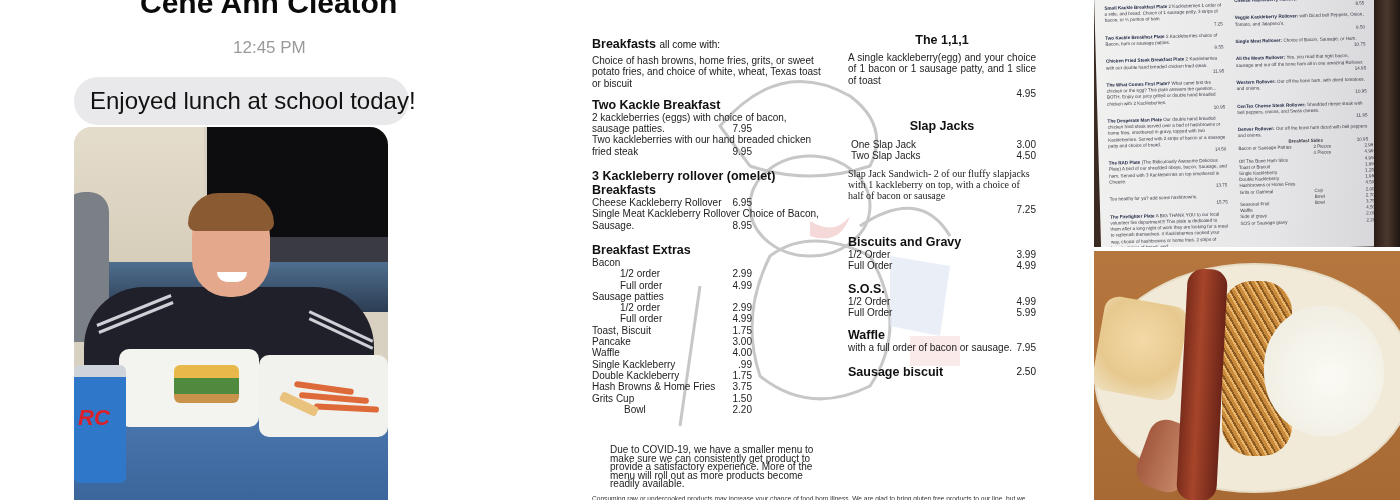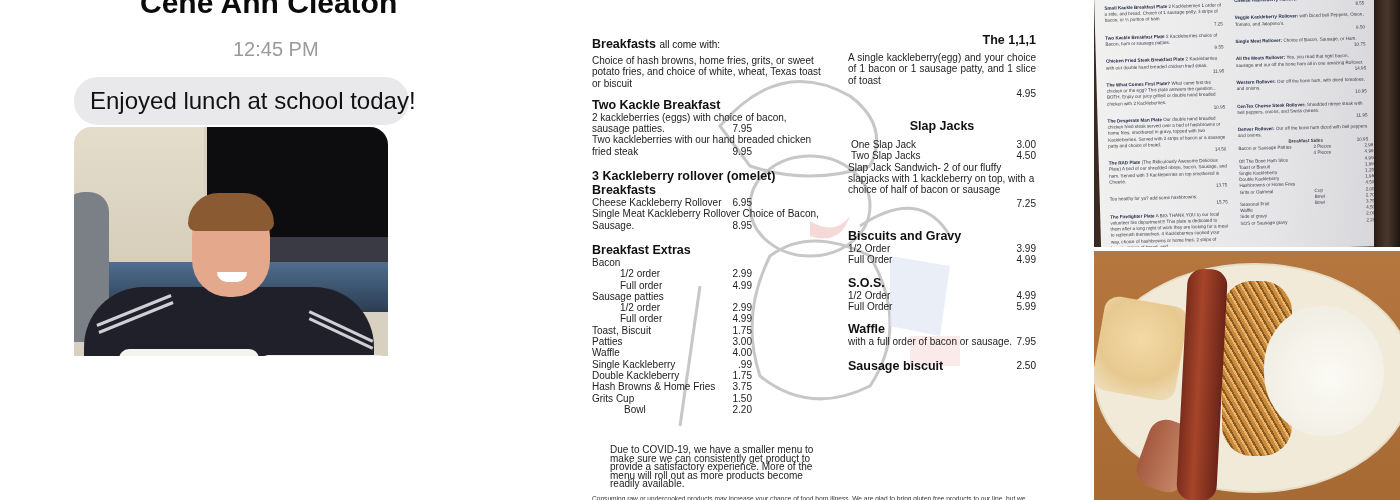--- a/index.html
+++ b/index.html
@@ -1,22 +1,22 @@
 <!DOCTYPE html>
 <html><head>
 <meta charset="utf-8">
 <style>
   * { box-sizing: border-box; margin: 0; padding: 0; }
   html, body { width: 1400px; height: 500px; overflow: hidden; background: #ffffff; }
   body { position: relative; font-family: "Liberation Sans", sans-serif; color: #111; }
 
   
-  #msg-panel { position: absolute; left: 0; top: 0; width: 420px; height: 356px; background: #fff; overflow: hidden; }
+  #msg-panel { position: absolute; left: 0; top: 0; width: 420px; height: 500px; background: #fff; overflow: hidden; }
   .contact-name { position: absolute; left: 140px; top: -14px; font-size: 30px; font-weight: bold; color: #0b0b0b; white-space: nowrap; }
-  .msg-time { position: absolute; left: 233px; top: 38px; font-size: 20px; color: #9a9a9a; }
+  .msg-time { position: absolute; left: 233px; top: 38px; font-size: 17px; color: #9a9a9a; }
   .bubble { position: absolute; left: 74px; top: 77px; width: 335px; height: 48px; background: #e9e9eb; border-radius: 24px; padding: 10px 16px; font-size: 24px; color: #111; white-space: nowrap; }
   .photo-msg { position: absolute; left: 74px; top: 127px; width: 314px; height: 373px; border-radius: 18px 18px 0 0; overflow: hidden; background: #d8d0c0; }
   .photo-msg .wall { position: absolute; left: 0; top: 0; width: 130px; height: 200px; background: linear-gradient(180deg,#e5ddcc,#cfc6b2); }
   .photo-msg .curtain { position: absolute; left: 133px; top: 0; width: 181px; height: 120px; background: #0d0c0f; }
   .photo-msg .stage { position: absolute; left: 133px; top: 110px; width: 181px; height: 30px; background: #3a3a44; }
   .photo-msg .table-bg { position: absolute; left: 0; top: 135px; width: 314px; height: 50px; background: linear-gradient(180deg,#4f6e8f,#2c3d52); }
   .photo-msg .person-left { position: absolute; left: -10px; top: 65px; width: 45px; height: 150px; background: #7b7f86; border-radius: 20px 20px 0 0; }
   .photo-msg .jacket { position: absolute; left: 10px; top: 160px; width: 290px; height: 110px; background: #1f2029; border-radius: 60px 60px 0 0; }
   .photo-msg .stripe { position: absolute; height: 3px; background: #cfcfd6; transform: rotate(-22deg); }
   .photo-msg .head { position: absolute; left: 118px; top: 70px; width: 78px; height: 100px; background: #e4a88d; border-radius: 40px 40px 38px 38px; }
@@ -162,21 +162,21 @@
         </div>
         <div class="row" style="width: 160px;">
           <span class="indent">Full order</span>
           <span class="p">4.99</span>
         </div>
         <div class="row" style="width: 160px;">
           <span>Toast, Biscuit</span>
           <span class="p">1.75</span>
         </div>
         <div class="row" style="width: 160px;">
-          <span>Patties</span>
+          <span>Pancake</span>
           <span class="p">3.00</span>
         </div>
         <div class="row" style="width: 160px;">
           <span>Waffle</span>
           <span class="p">4.00</span>
         </div>
         <div class="row" style="width: 160px;">
           <span>Single Kackleberry</span>
           <span class="p">.99</span>
         </div>
@@ -193,36 +193,36 @@
           <span class="p">1.50</span>
         </div>
         <div class="row" style="width: 160px;">
           <span class="indent2">Bowl</span>
           <span class="p">2.20</span>
         </div>
       </div>
   </div>
 
   <div class="m-col" style="left:268px;top:27px;width:188px;">
-    <div class="m-h" style="text-align:right;">The 1,1,1</div>
+    <div class="m-h" style="text-align:center;">The 1,1,1</div>
     <div style="margin-top:5px;text-align:justify;">A single kackleberry(egg) and your choice of 1 bacon or 1 sausage patty, and 1 slice of toast</div>
     <div style="text-align:right;margin-top:2px;">4.95</div>
 
     <div class="m-h" style="text-align:center;margin-top:20px;">Slap Jacks</div>
     <div style="margin-top:6px;padding-left:3px;">
       <div class="row">
         <span>One Slap Jack</span>
         <span>3.00</span>
       </div>
       <div class="row">
         <span>Two Slap Jacks</span>
         <span>4.50</span>
       </div>
     </div>
-    <div style="margin-top:0;">Slap Jack Sandwich- 2 of our fluffy slapjacks with 1 kackleberry on top, with a choice of half of bacon or sausage</div>
+    <div style="margin-top:6px;font-family:Liberation Serif, serif;">Slap Jack Sandwich- 2 of our fluffy slapjacks with 1 kackleberry on top, with a choice of half of bacon or sausage</div>
     <div style="text-align:right;margin-top:2px;">7.25</div>
 
     <div class="m-h" style="margin-top:20px;">Biscuits and Gravy</div>
     <div class="row">
       <span>1/2 Order</span>
       <span>3.99</span>
     </div>
     <div class="row">
       <span>Full Order</span>
       <span>4.99</span>

